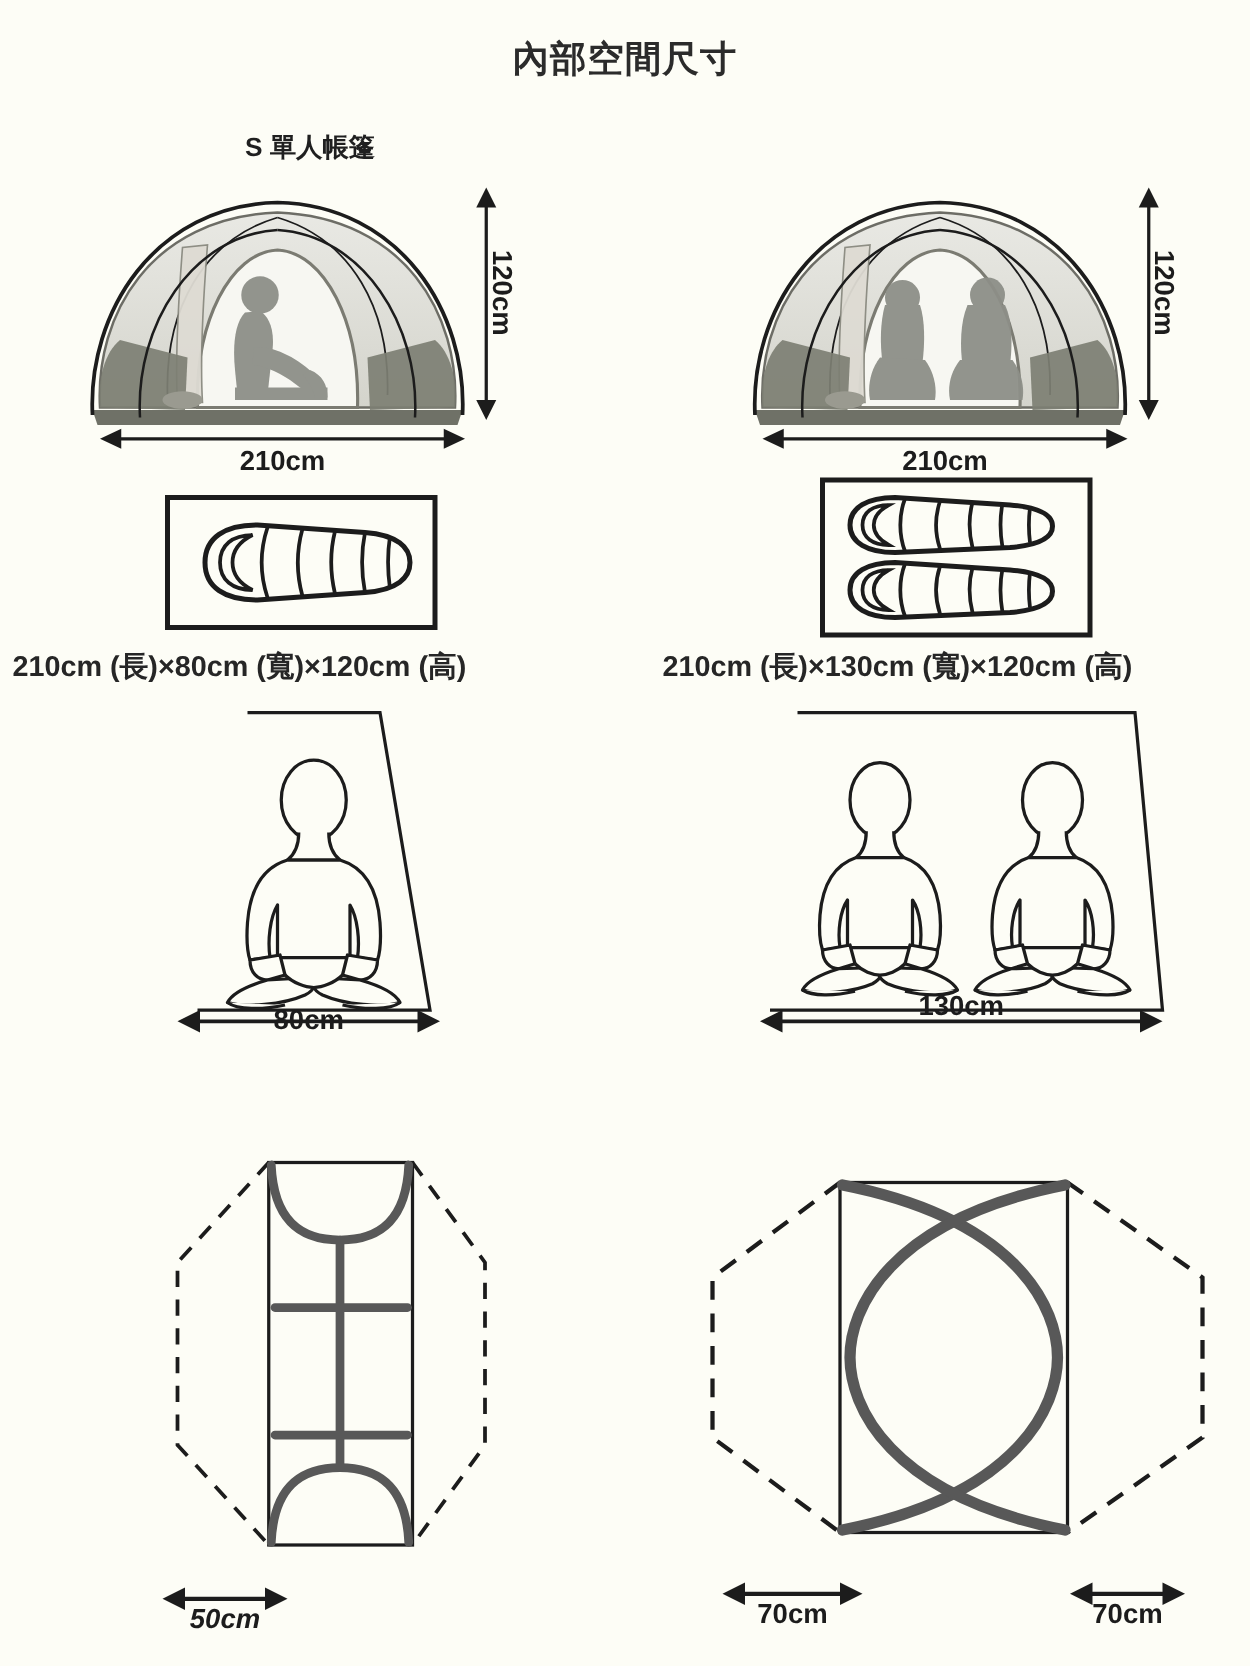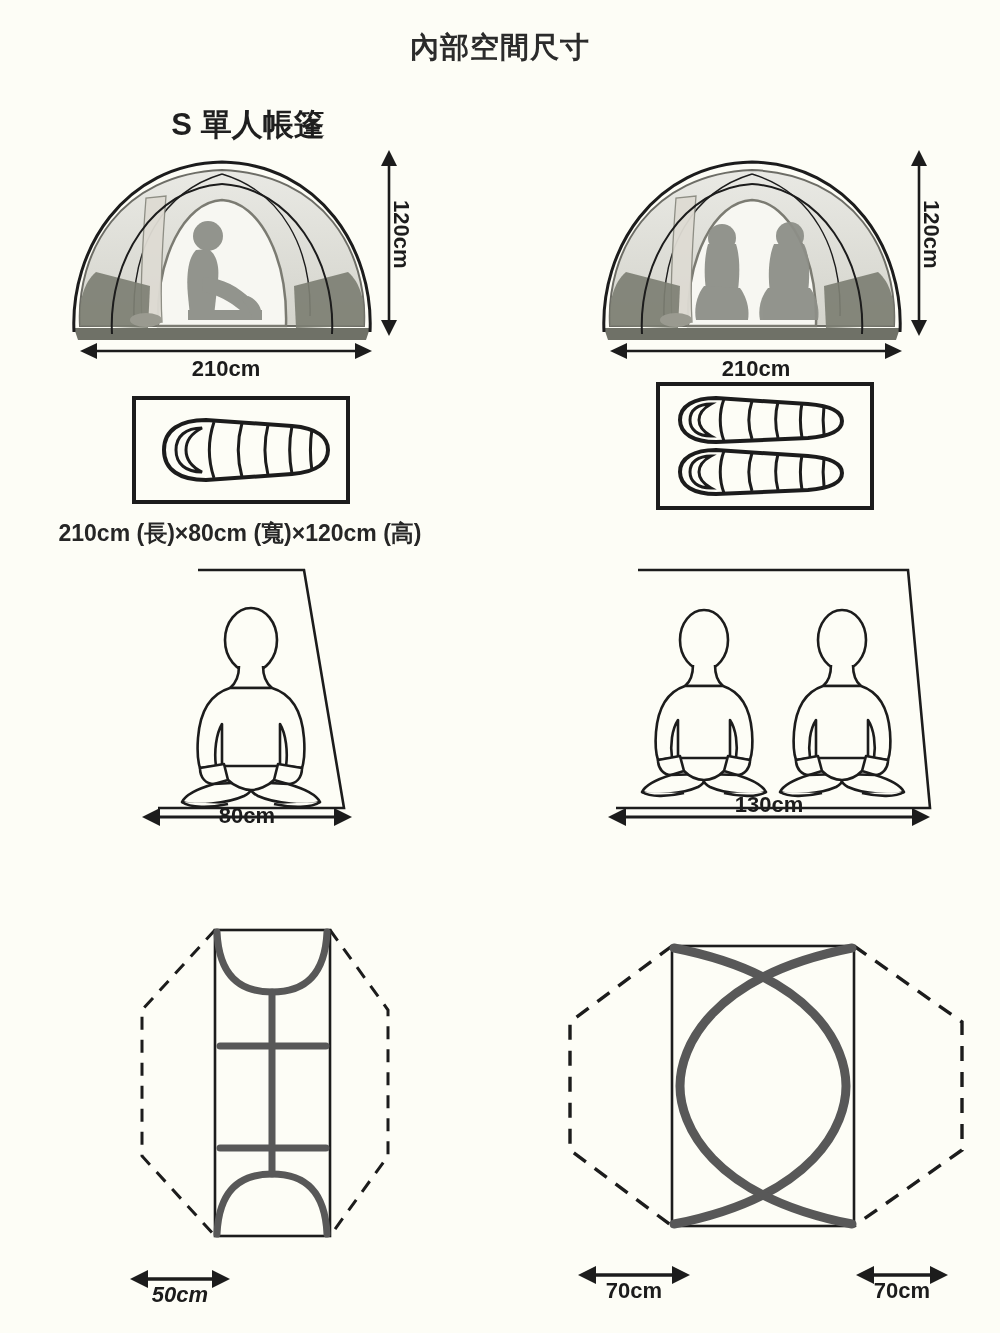--- a/index.html
+++ b/index.html
@@ -15,27 +15,27 @@
 
   .sec-title{
     position:absolute;width:100%;text-align:center;
     font-size:29px;font-weight:bold;letter-spacing:1px;color:#2b2b2b;
   }
   #title-main{top:28px;}
   #title-door{top:858px;}
 
   .col-title{
     position:absolute;text-align:center;width:400px;
-    font-size:31px;font-weight:bold;color:#1f1f1f;
+    font-size:21px;font-weight:bold;color:#1f1f1f;
   }
   #title-s{left:48px;top:104px;}
   #title-l{left:552px;top:104px;}
 
   .dimtext{
-    position:absolute;width:460px;text-align:center;
+    position:absolute;width:460px;text-align:left;
     font-size:23px;font-weight:600;color:#262626;
   }
   #dim-s{left:10px;top:518px;}
   #dim-l{left:530px;top:518px;}
 
   .meas-label{
     position:absolute;font-size:22px;font-weight:bold;color:#1c1c1c;
     text-align:center;
   }
   .meas-label.vert{
@@ -179,20 +179,21 @@
       <path d="M34 90 C34 80 42 74 55 74 C46 79 43 84 43 90 C43 96 46 101 55 106 C42 106 34 100 34 90 Z" fill="#fdfdf6" stroke="#1c1c1c" stroke-width="3"></path>
       <path d="M68 69 C63 82 63 98 68 111" class="ln" stroke-width="3"></path>
       <path d="M96 71 C92 83 92 97 96 109" class="ln" stroke-width="3"></path>
       <path d="M122 72 C119 83 119 96 122 108" class="ln" stroke-width="3"></path>
       <path d="M146 73 C144 83 144 96 146 108" class="ln" stroke-width="3"></path>
       <path d="M168 76 C167 84 167 96 168 104" class="ln" stroke-width="3"></path>
     </g>
   </svg>
 
   <div class="dimtext" id="dim-s">210cm (長)×80cm (寬)×120cm (高)</div>
+  <div class="dimtext" id="dim-l">210cm (長)×130cm (寬)×120cm (高)</div>
 
   <svg style="left:140px;top:566px;" width="222" height="246" viewBox="0 0 222 246">
     <path d="M58 4 L164 4 L204 242 L18 242" fill="#fdfdf6" stroke="#1c1c1c" stroke-width="2.6"></path>
     <g fill="#fdfdf6" stroke="#1c1c1c" stroke-width="2.6" stroke-linejoin="round">
       <ellipse cx="111" cy="74" rx="26" ry="32"></ellipse>
       <path d="M99 100 C99 112 95 118 90 122 L132 122 C127 118 123 112 123 100"></path>
       <path d="M90 122 C70 128 60 146 58 172 C57 186 58 196 60 202 L76 200 C74 186 76 168 82 158 L82 200 L140 200 L140 158 C146 168 148 186 146 200 L162 202 C164 196 165 186 164 172 C162 146 152 128 132 122 Z"></path>
       <path d="M60 202 C60 212 66 218 74 218 L88 214 L84 198 Z"></path>
       <path d="M162 202 C162 212 156 218 148 218 L134 214 L138 198 Z"></path>
       <path d="M74 218 C60 222 46 228 42 236 C56 240 86 238 104 230 C112 226 114 220 110 216 Z"></path>

